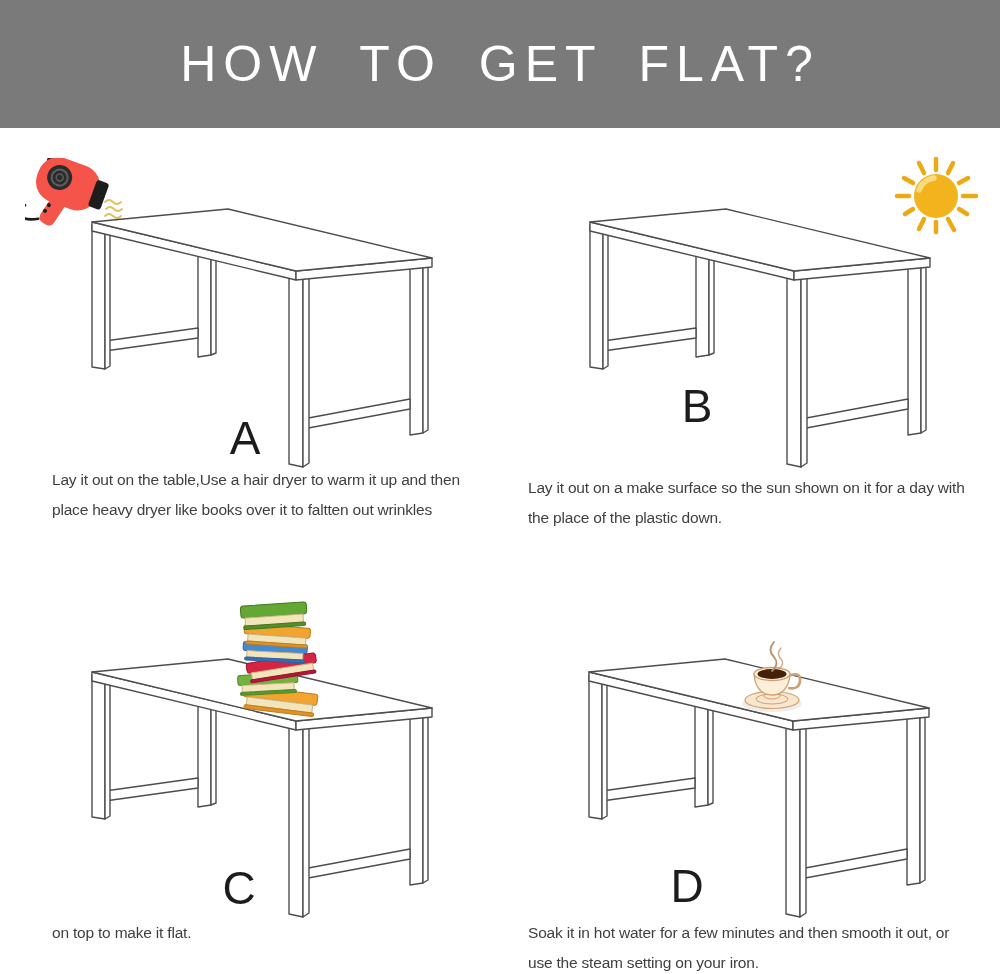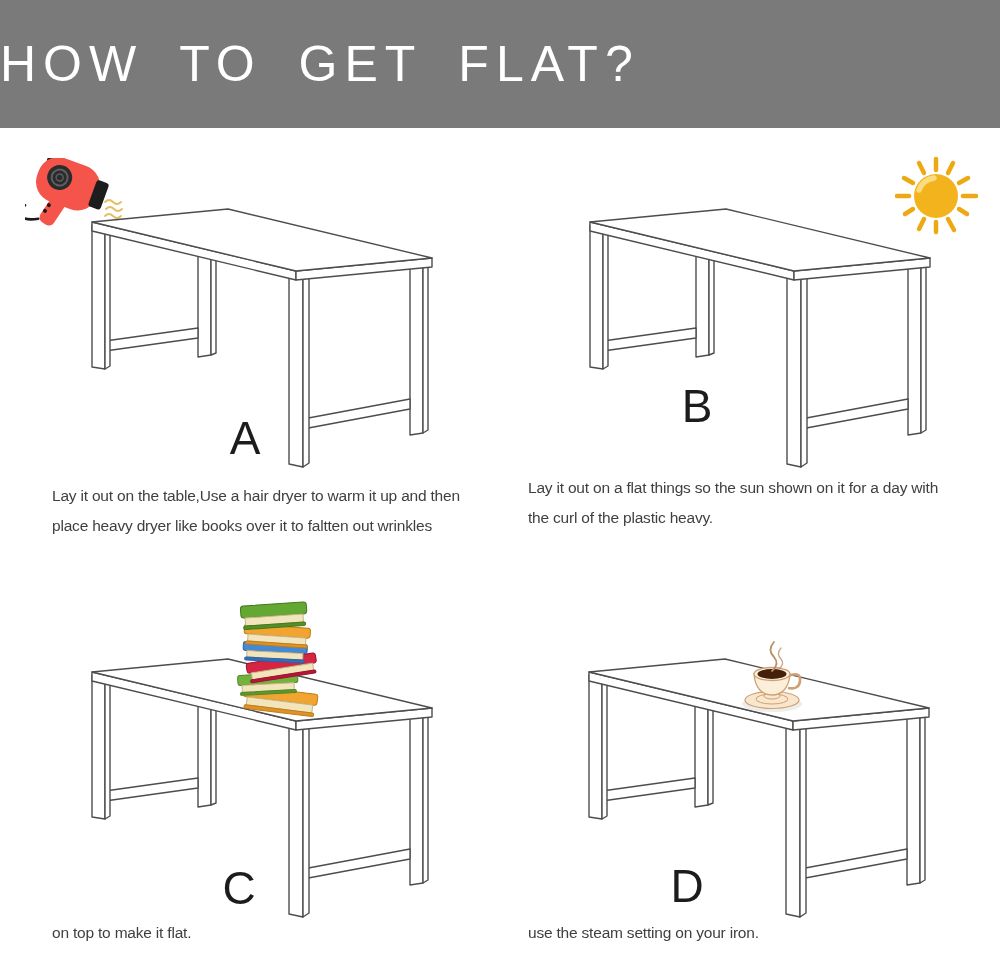--- a/index.html
+++ b/index.html
@@ -2,21 +2,21 @@
 <html><head>
 <meta charset="utf-8">
 <style>
   html,body{margin:0;padding:0;background:#ffffff;}
   .page{
     position:relative;width:1000px;height:974px;overflow:hidden;
     background:#ffffff;font-family:"Liberation Sans",sans-serif;
   }
   .banner{
     position:absolute;left:0;top:0;width:1000px;height:128px;
-    background:#7a7a7a;display:flex;align-items:center;justify-content:flex-start;
+    background:#7a7a7a;display:flex;align-items:center;justify-content:center;
   }
   .title{
     color:#ffffff;font-size:50px;font-weight:400;
     letter-spacing:7px;word-spacing:16px;white-space:nowrap;
   }
   .section{position:absolute;}
   .sec-a{left:0;   top:128px;width:500px;height:432px;}
   .sec-b{left:500px;top:128px;width:500px;height:432px;}
   .sec-c{left:0;   top:560px;width:500px;height:414px;}
   .sec-d{left:500px;top:560px;width:500px;height:414px;}
@@ -149,37 +149,37 @@
   </div>
 
   <div class="section sec-a">
     <svg class="abs" style="left:25px;top:30px;width:105px;height:80px">
         <use href="#sym-dryer"></use>
       </svg>
     <svg class="abs table-svg" style="left:85px;top:77px">
         <use href="#sym-table"></use>
       </svg>
     <div class="abs method-label" style="left:245px;top:287px">A</div>
-    <div class="abs desc" style="left:52px;top:353px">
+    <div class="abs desc" style="left:52px;top:337px">
       <div>Lay it out on the table,Use a hair dryer to warm it up and then</div>
       <div>place heavy dryer like books over it to faltten out wrinkles</div>
     </div>
   </div>
 
   <div class="section sec-b">
     <svg class="abs" style="left:388px;top:24px;width:95px;height:90px">
         <use href="#sym-sun"></use>
       </svg>
     <svg class="abs table-svg" style="left:83px;top:77px">
         <use href="#sym-table"></use>
       </svg>
     <div class="abs method-label" style="left:197px;top:255px">B</div>
     <div class="abs desc" style="left:28px;top:345px">
-      <div>Lay it out on a flat things so the sun shown on it for a day with</div>
-      <div>the curl of the plastic heavy.</div>
+      <div>Lay it out on a make surface so the sun shown on it for a day with</div>
+      <div>the place of the plastic down.</div>
     </div>
   </div>
 
   <div class="section sec-c">
     <svg class="abs table-svg" style="left:85px;top:95px">
         <use href="#sym-table"></use>
       </svg>
     <svg class="abs" style="left:224px;top:38px;width:110px;height:120px">
         <use href="#sym-books"></use>
       </svg>
@@ -191,17 +191,18 @@
 
   <div class="section sec-d">
     <svg class="abs table-svg" style="left:82px;top:95px">
         <use href="#sym-table"></use>
       </svg>
     <svg class="abs" style="left:230px;top:78px;width:85px;height:80px">
         <use href="#sym-coffee"></use>
       </svg>
     <div class="abs method-label" style="left:187px;top:303px">D</div>
     <div class="abs desc" style="left:28px;top:358px">
+      <div>Soak it in hot water for a few minutes and then smooth it out, or</div>
       <div>use the steam setting on your iron.</div>
     </div>
   </div>
 
 </div>
 
 </body></html>

